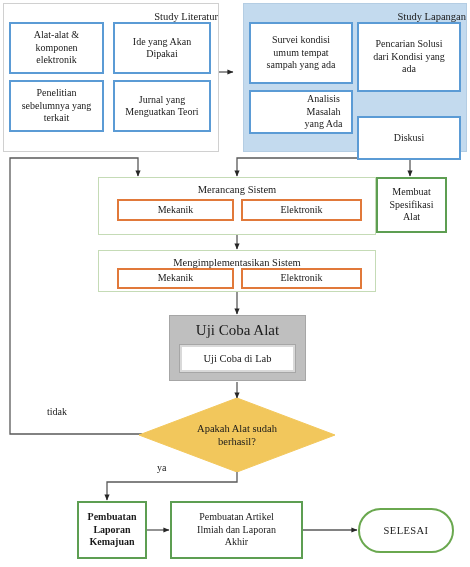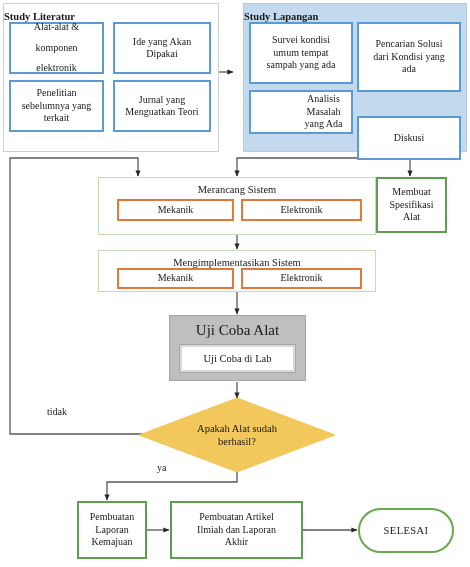--- a/index.html
+++ b/index.html
@@ -38,24 +38,23 @@
     border: 1px solid #d0d0d0;
   }
   .panel-lap {
     background: #c3daee;
     border: 1px solid #b4cde3;
   }
   .panel-title {
     position: absolute;
     left: 0;
     right: 0;
-    text-align: left;
+    text-align: right;
     font-size: 10.5px;
     color: #1a1a1a;
-    font-weight: bold;
   }
 
   
   .box-blue {
     background: #ffffff;
     border: 2px solid #5b9bd5;
     font-size: 10px;
     padding: 2px;
   }
 
@@ -146,21 +145,21 @@
     <path d="M147,530 L169,530" marker-end="url(#arrow)"></path>
 
     <path d="M303,530 L357,530" marker-end="url(#arrow)"></path>
   </g>
 </svg>
 
 <div class="node panel-lit" style="left:3px; top:3px; width:216px; height:149px;">
   <div class="panel-title" style="top:6px;">Study Literatur</div>
 </div>
 
-<div class="node box-blue" style="left:9px; top:22px; width:95px; height:52px;gap:8px;">
+<div class="node box-blue" style="left:9px; top:22px; width:95px; height:52px;">
   <span class="ln">Alat-alat &amp;</span>
   <span class="ln">komponen</span>
   <span class="ln">elektronik</span>
 </div>
 
 <div class="node box-blue" style="left:113px; top:22px; width:98px; height:52px;">
   <span class="ln">Ide yang Akan</span>
   <span class="ln">Dipakai</span>
 </div>
 
@@ -237,21 +236,21 @@
   <polygon points="98,0 196,37 98,74 0,37" fill="#f2c75c" stroke="#f2c75c" stroke-width="1"></polygon>
 </svg>
 <div class="node" style="left:139px; top:398px; width:196px; height:74px; font-size:10.5px;">
   <span class="ln">Apakah Alat sudah</span>
   <span class="ln">berhasil?</span>
 </div>
 
 <div class="edge-label" style="left:47px; top:406px;">tidak</div>
 <div class="edge-label" style="left:157px; top:462px;">ya</div>
 
-<div class="node box-green" style="left:77px; top:501px; width:70px; height:58px;">
+<div class="node box-green" style="left:77px; top:501px; width:70px; height:58px;font-weight:bold;">
   <span class="ln">Pembuatan</span>
   <span class="ln">Laporan</span>
   <span class="ln">Kemajuan</span>
 </div>
 
 <div class="node box-green" style="left:170px; top:501px; width:133px; height:58px;">
   <span class="ln">Pembuatan Artikel</span>
   <span class="ln" style="height:7px;"></span>
   <span class="ln">Ilmiah dan Laporan</span>
   <span class="ln">Akhir</span>

